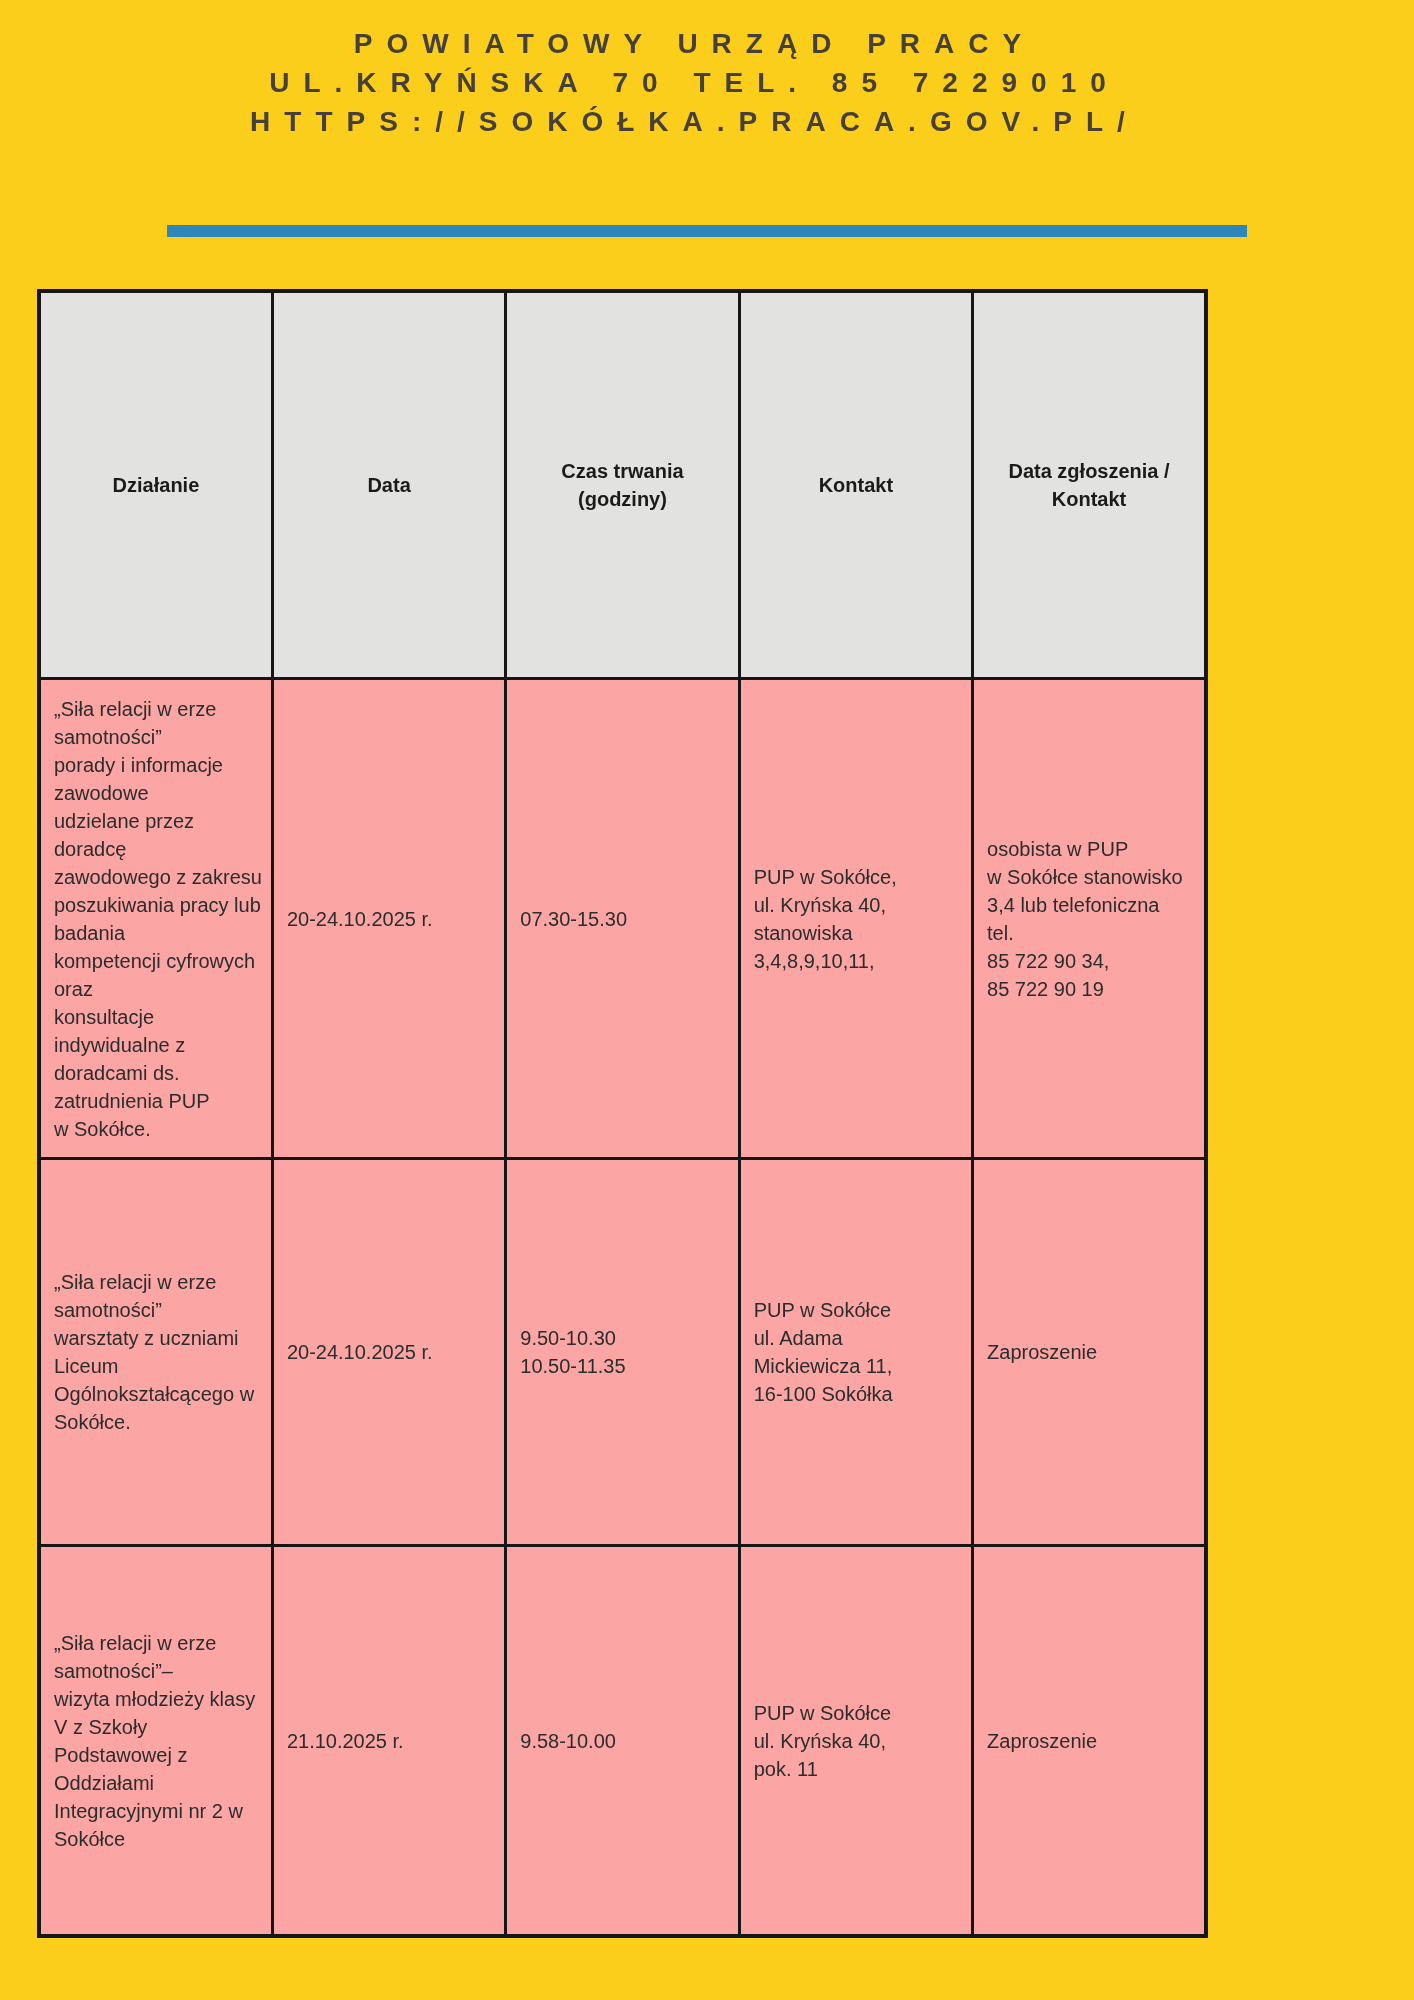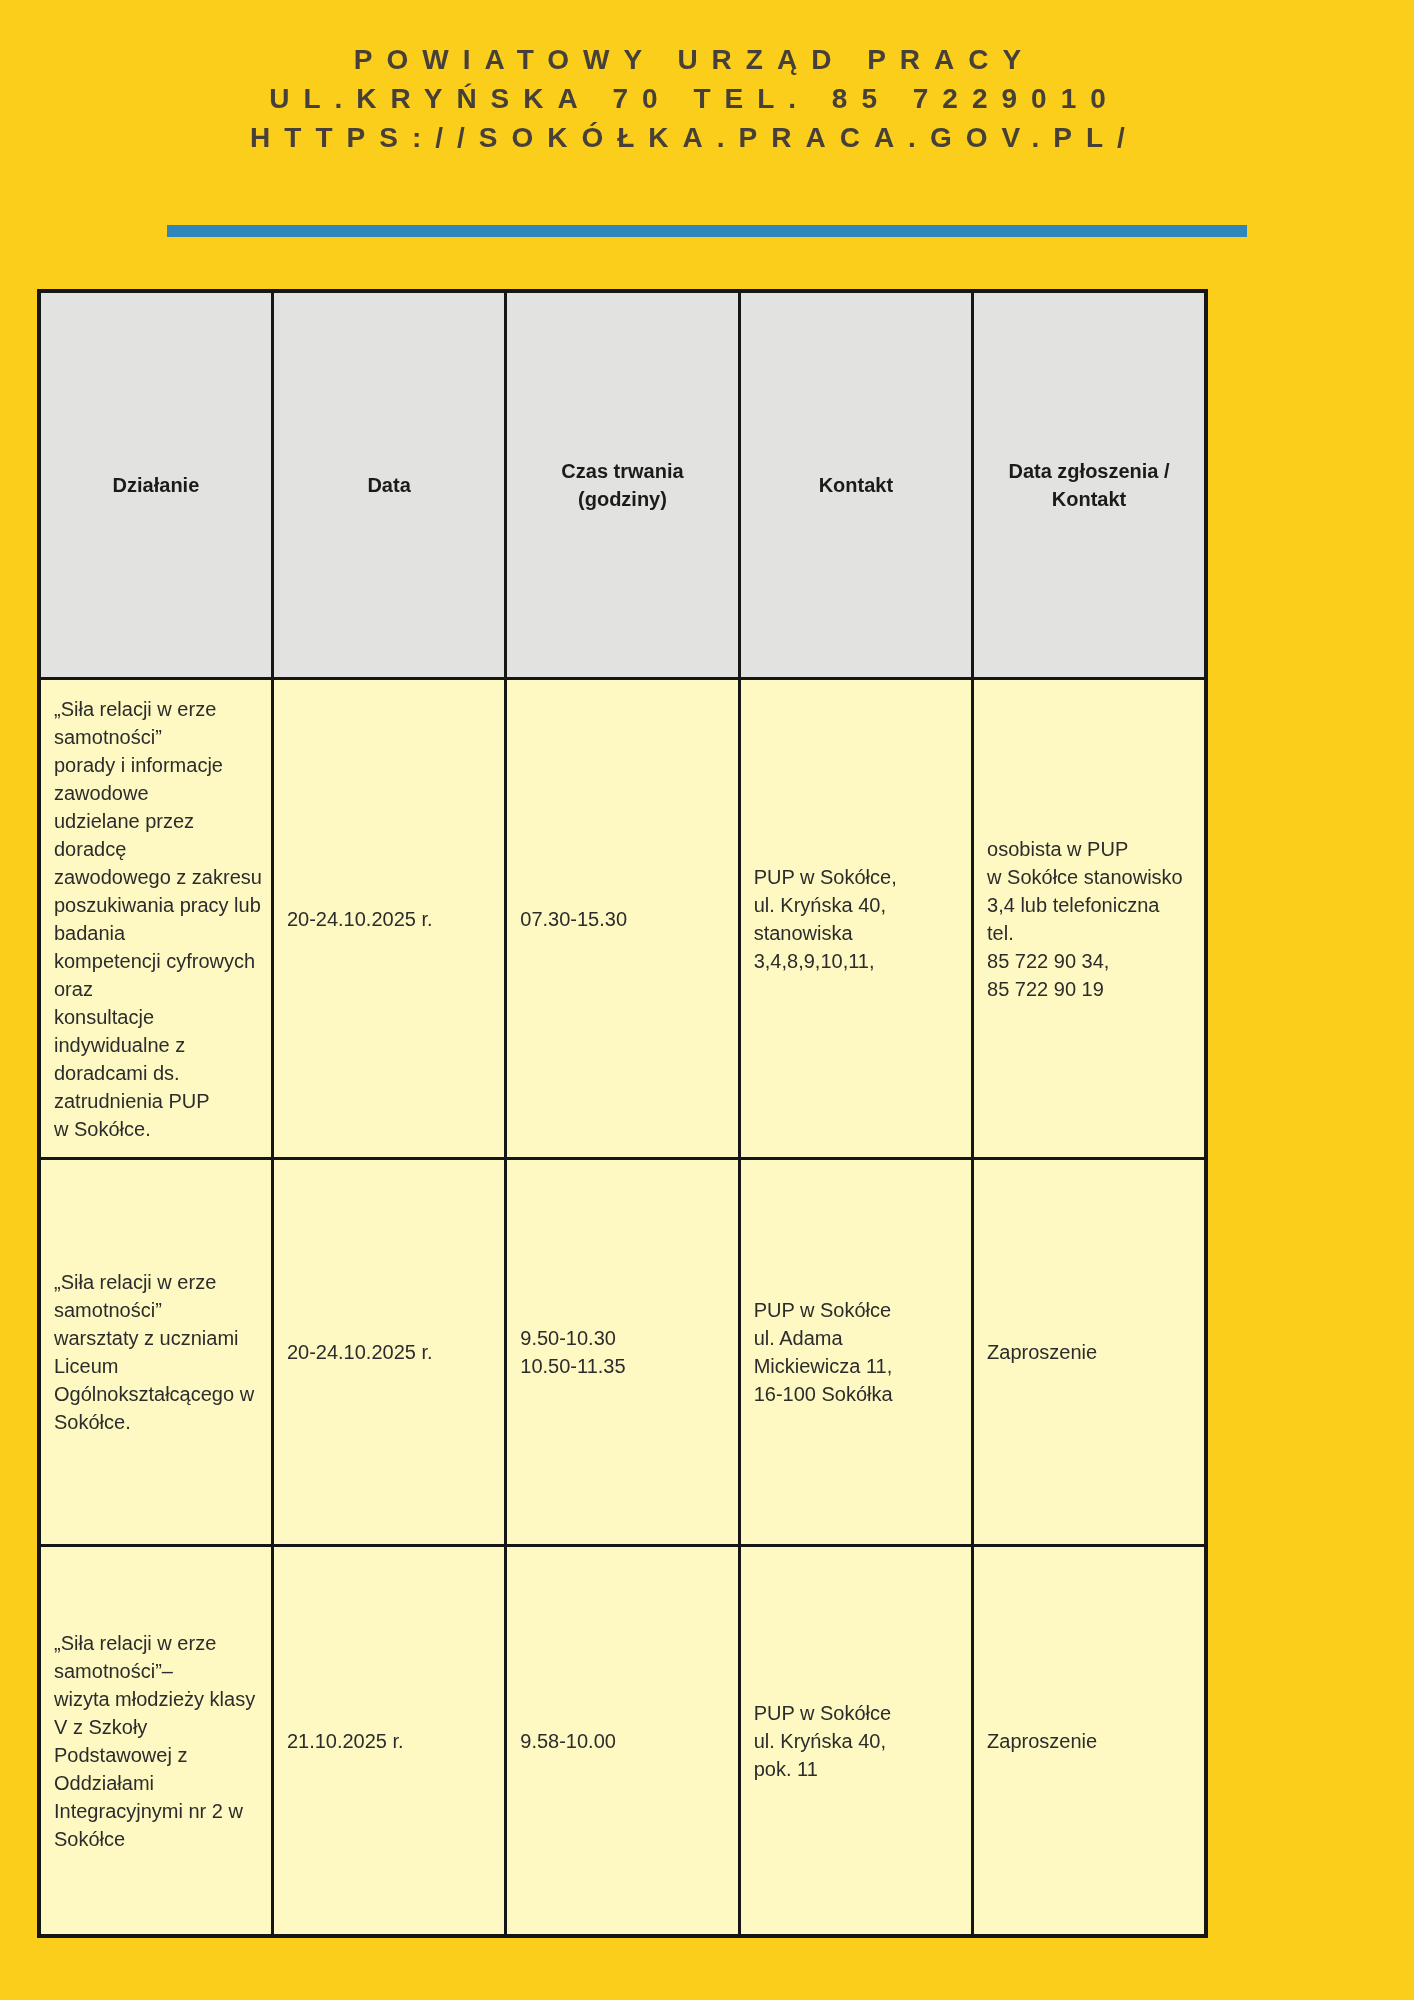--- a/index.html
+++ b/index.html
@@ -8,21 +8,21 @@
     height: 2000px;
     position: relative;
     background: #FBCE1C;
     font-family: "Liberation Sans", sans-serif;
     overflow: hidden;
   }
 
   
   .banner {
     position: absolute;
-    top: 40px;
+    top: 24px;
     left: 0;
     width: 1389px;
     text-align: center;
     color: #474038;
     font-weight: bold;
     font-size: 28px;
     line-height: 39px;
     letter-spacing: 0.5em;
   }
   .banner div { white-space: nowrap; }
@@ -60,21 +60,21 @@
     overflow: hidden;
   }
   table.schedule th {
     background: #E2E2E0;
     color: #1B1B1B;
     font-weight: bold;
     text-align: center;
     padding: 0 6px;
   }
   table.schedule td {
-    background: #fef9c3;
+    background: #fca5a5;
     font-weight: normal;
     text-align: left;
     padding: 0 6px 0 13px;
   }
   tr.row-header th { height: 384px; }
   tr.row-1 td { height: 477px; }
   tr.row-2 td { height: 384px; }
   tr.row-3 td { height: 387px; }
 </style>
 </head>

